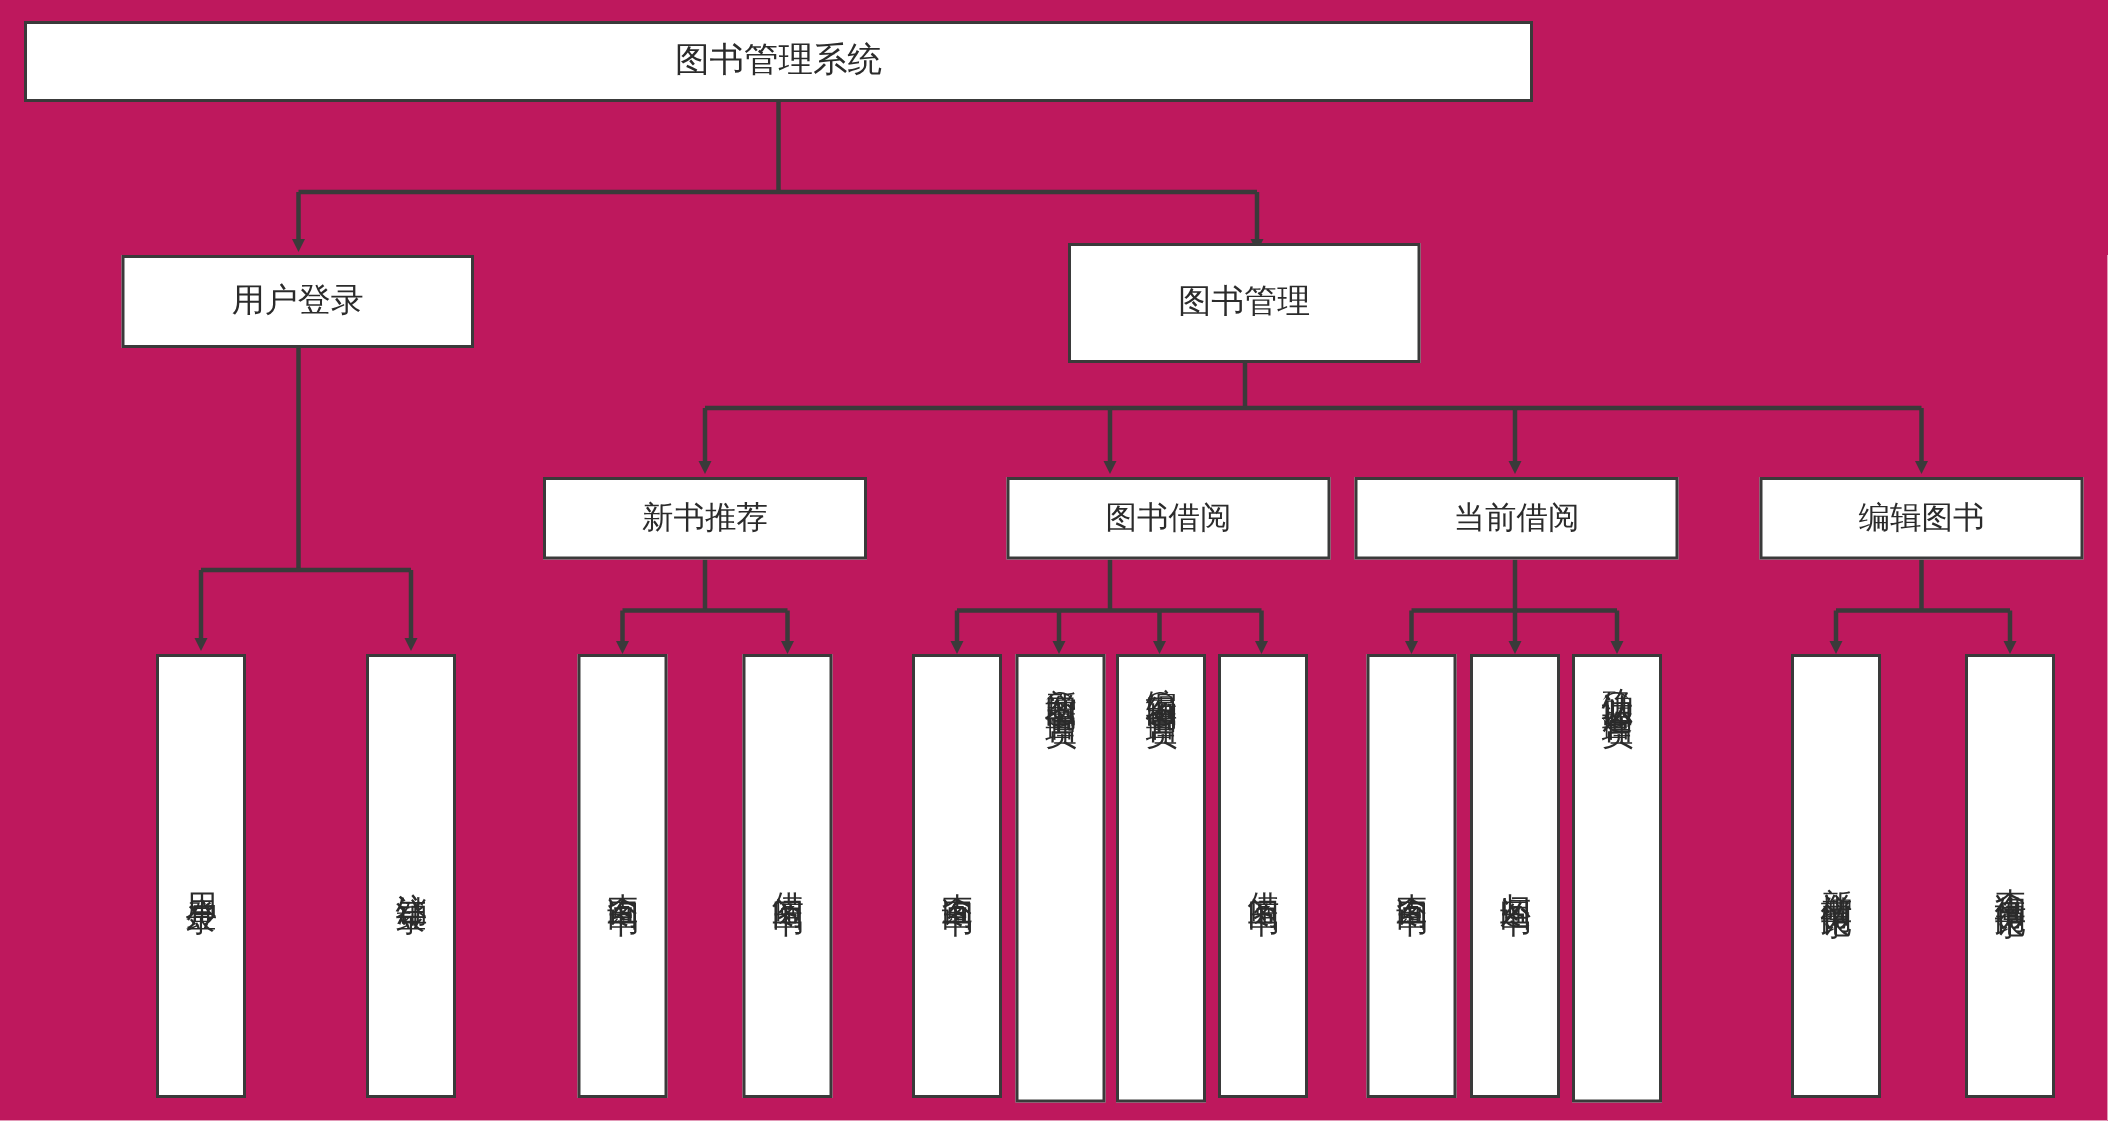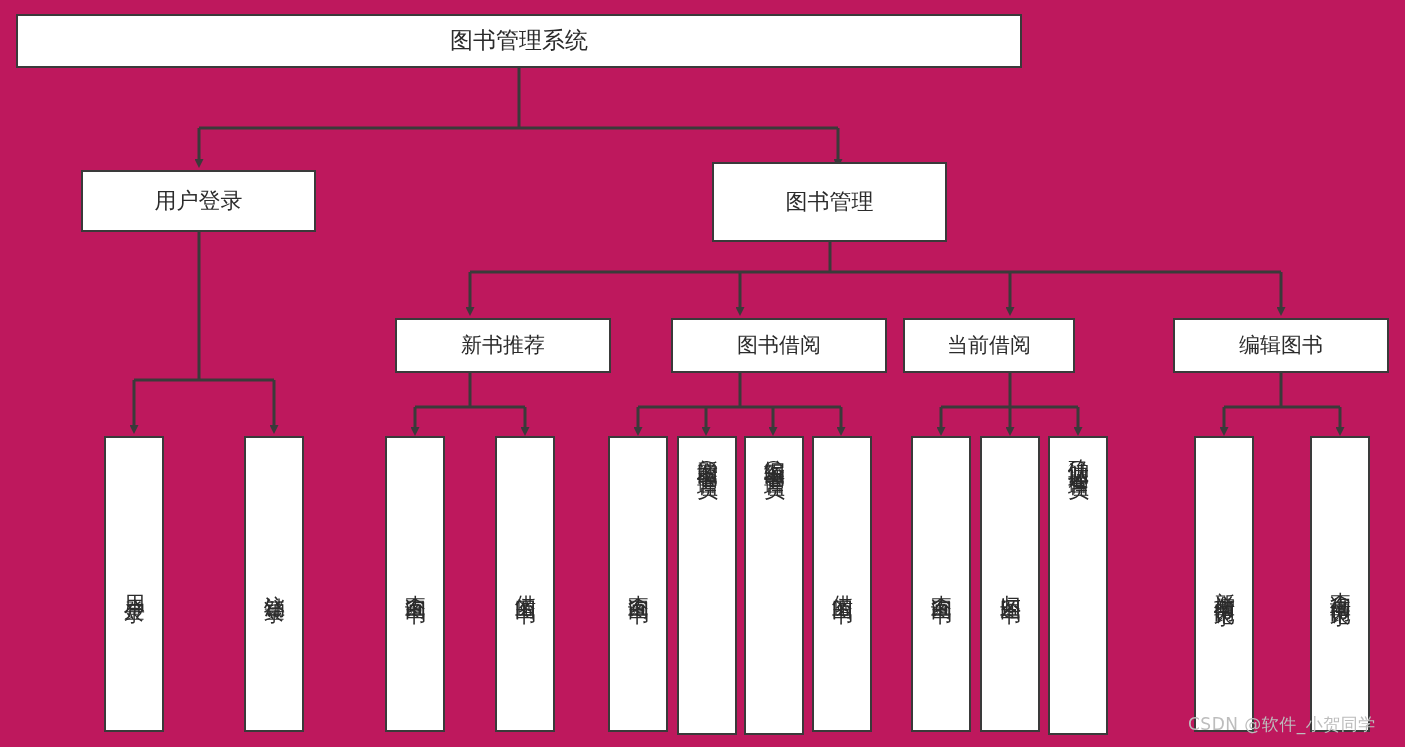--- a/index.html
+++ b/index.html
@@ -132,27 +132,27 @@
     <span class="label">图书管理系统</span>
   </div>
 
   <div class="node lvl2" style="left:81px; top:170px; width:235px; height:62px;">
     <span class="label">用户登录</span>
   </div>
   <div class="node lvl2" style="left:712px; top:162px; width:235px; height:80px;">
     <span class="label">图书管理</span>
   </div>
 
-  <div class="node lvl3" style="left:362px; top:318px; width:216px; height:55px;margin-left:33px;">
+  <div class="node lvl3" style="left:362px; top:318px; width:216px; height:55px;">
     <span class="label">新书推荐</span>
   </div>
   <div class="node lvl3" style="left:632px; top:318px; width:216px; height:55px;margin-left:39px;">
     <span class="label">图书借阅</span>
   </div>
-  <div class="node lvl3" style="left:903px; top:318px; width:172px; height:55px;">
+  <div class="node lvl3" style="left:903px; top:318px; width:216px; height:55px;">
     <span class="label">当前借阅</span>
   </div>
   <div class="node lvl3" style="left:1173px; top:318px; width:216px; height:55px;">
     <span class="label">编辑图书</span>
   </div>
 
   <div class="node leaf" style="left:104px; top:436px; width:60px; height:296px;">
     <span class="label">用户登录</span>
   </div>
   <div class="node leaf" style="left:244px; top:436px; width:60px; height:296px;">
@@ -189,15 +189,14 @@
     <span class="label">确认归还（管理员）</span>
   </div>
 
   <div class="node leaf" style="left:1194px; top:436px; width:60px; height:296px;">
     <span class="label">新增借阅记录</span>
   </div>
   <div class="node leaf" style="left:1310px; top:436px; width:60px; height:296px;">
     <span class="label">查询借阅记录</span>
   </div>
 
-  <div class="watermark">CSDN @软件_小贺同学</div>
 
 </div>
 
 </body></html>

